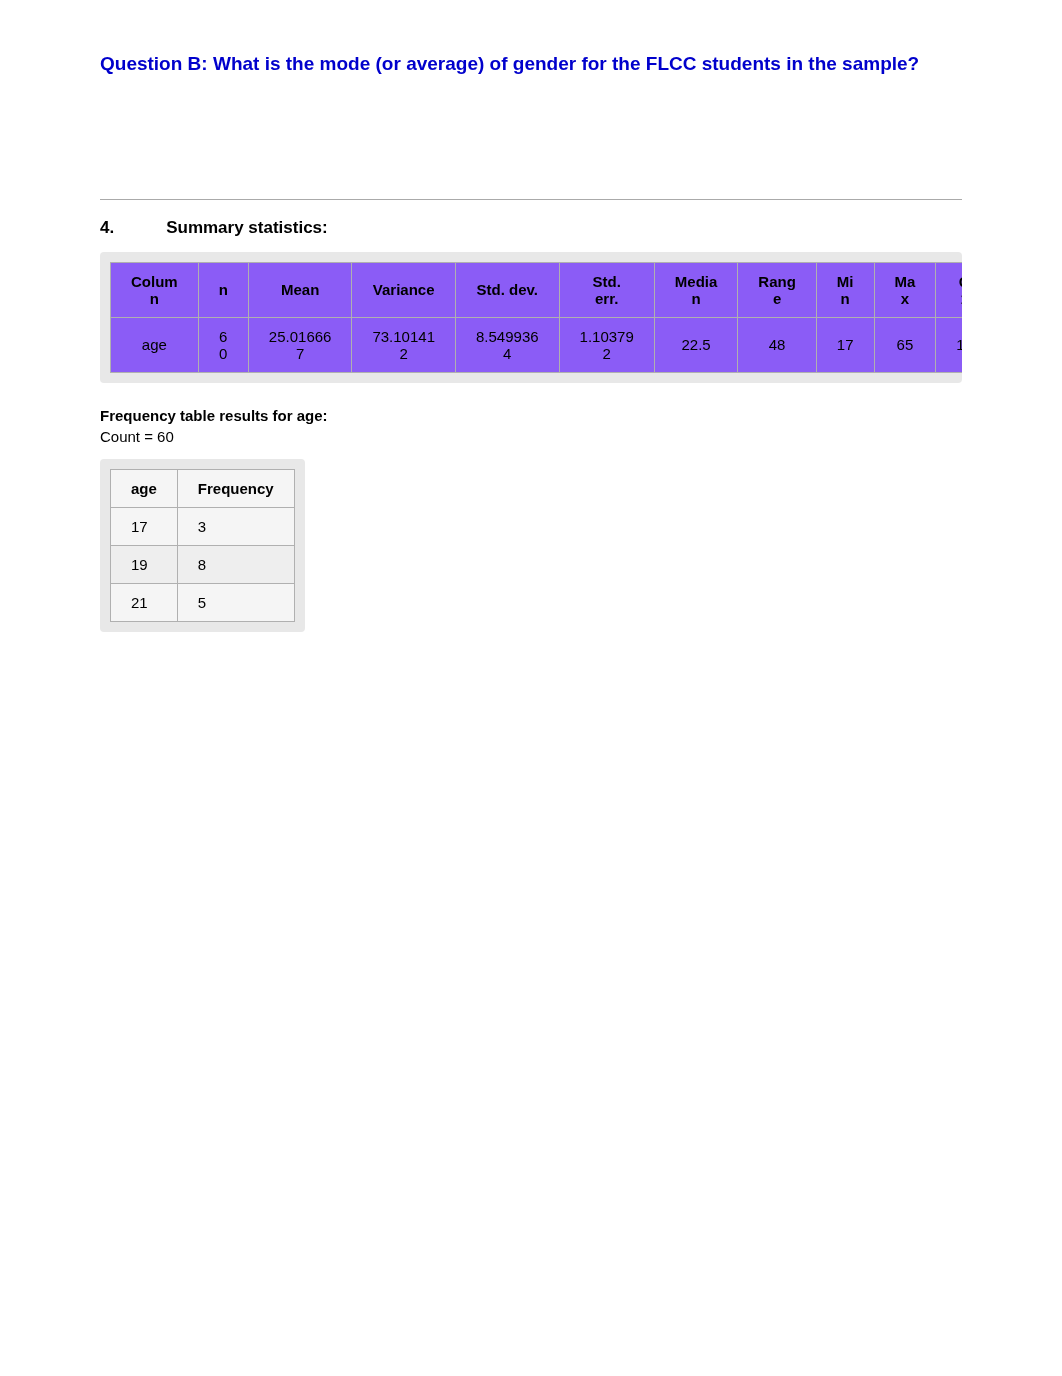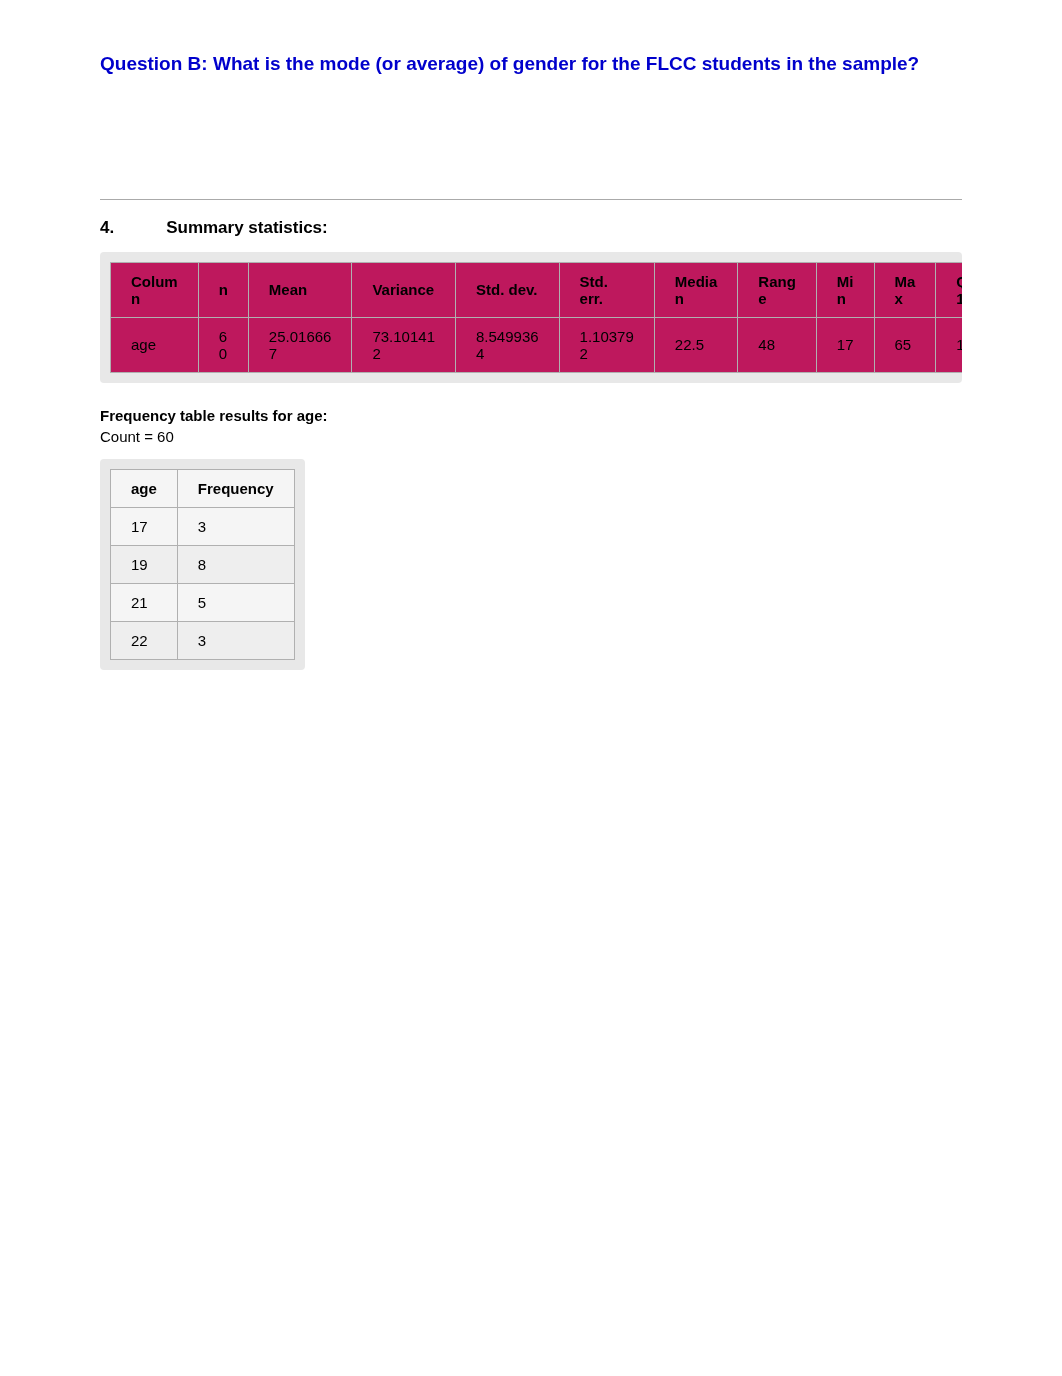--- a/index.html
+++ b/index.html
@@ -48,22 +48,22 @@
 
     .summary-table {
       border-collapse: collapse;
       width: 100%;
     }
 
     .summary-table th,
     .summary-table td {
       border: 1.5px solid #b0b0b0;
       padding: 10px 20px;
-      text-align: left;
-      background: #be185d;
+      text-align: center;
+      background: #8b5cf6;
       font-size: 15px;
       vertical-align: middle;
     }
 
     .summary-table th {
       font-weight: bold;
     }
 
     .summary-table tr:nth-child(even) td {
       background: #eeeeee;
@@ -181,22 +181,18 @@
         <td>3</td>
       </tr>
       <tr>
         <td>19</td>
         <td>8</td>
       </tr>
       <tr>
         <td>21</td>
         <td>5</td>
       </tr>
-      <tr>
-        <td>22</td>
-        <td>3</td>
-      </tr>
     </tbody>
   </table>
 </div>
 
 
 
 
 </body></html>

